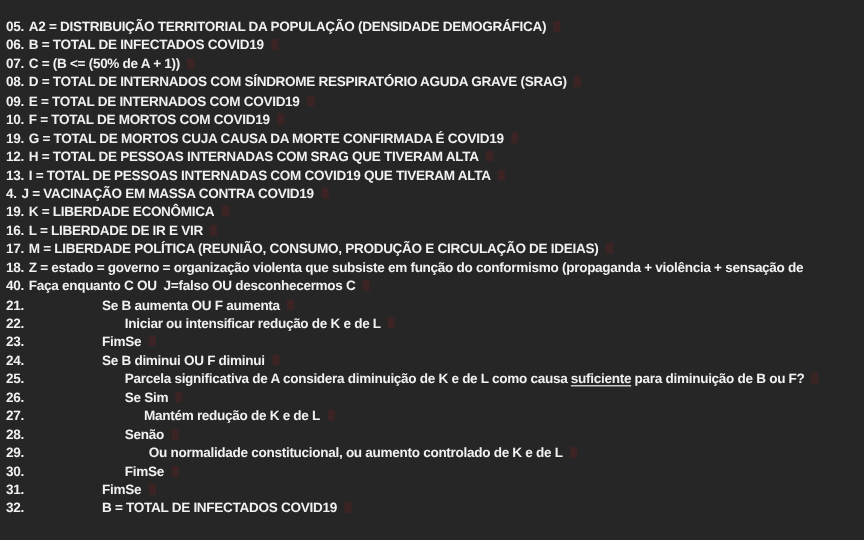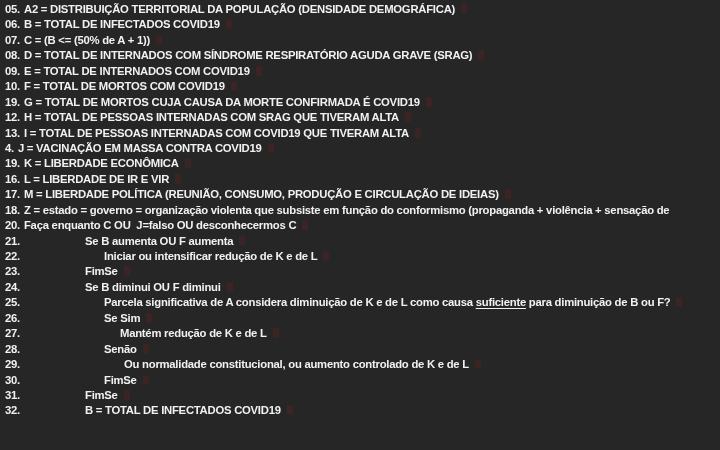--- a/index.html
+++ b/index.html
@@ -8,21 +8,21 @@
     --mark:#3c2424;
   }
   *{margin:0;padding:0;box-sizing:border-box;}
   html,body{width:720px;height:450px;overflow:hidden;}
   body{
     background:var(--bg);
     font-family:"Liberation Sans","DejaVu Sans",sans-serif;
   }
   .page{
     width:644px;height:450px;
-    padding-top:2px;
+    padding-top:16px;
     position:relative;
   }
   .row{
     position:relative;
     height:15.45px;
     line-height:15.5px;
     padding-left:5px;
     white-space:pre;
     font-size:11.3px;
     font-weight:bold;
@@ -61,21 +61,21 @@
       <div class="row"><span class="num">09.</span><span class="txt"><span class="seg">E = TOTAL DE INTERNADOS COM COVID19</span><span class="pmark"></span></span></div>
       <div class="row"><span class="num">10.</span><span class="txt"><span class="seg">F = TOTAL DE MORTOS COM COVID19</span><span class="pmark"></span></span></div>
       <div class="row"><span class="num">19.</span><span class="txt"><span class="seg">G = TOTAL DE MORTOS CUJA CAUSA DA MORTE CONFIRMADA É COVID19</span><span class="pmark"></span></span></div>
       <div class="row"><span class="num">12.</span><span class="txt"><span class="seg">H = TOTAL DE PESSOAS INTERNADAS COM SRAG QUE TIVERAM ALTA</span><span class="pmark"></span></span></div>
       <div class="row"><span class="num">13.</span><span class="txt"><span class="seg">I = TOTAL DE PESSOAS INTERNADAS COM COVID19 QUE TIVERAM ALTA</span><span class="pmark"></span></span></div>
       <div class="row"><span class="num">4.</span><span class="txt"><span class="seg">J = VACINAÇÃO EM MASSA CONTRA COVID19</span><span class="pmark"></span></span></div>
       <div class="row"><span class="num">19.</span><span class="txt"><span class="seg">K = LIBERDADE ECONÔMICA</span><span class="pmark"></span></span></div>
       <div class="row"><span class="num">16.</span><span class="txt"><span class="seg">L = LIBERDADE DE IR E VIR</span><span class="pmark"></span></span></div>
       <div class="row"><span class="num">17.</span><span class="txt"><span class="seg">M = LIBERDADE POLÍTICA (REUNIÃO, CONSUMO, PRODUÇÃO E CIRCULAÇÃO DE IDEIAS)</span><span class="pmark"></span></span></div>
       <div class="row"><span class="num">18.</span><span class="txt"><span class="seg">Z = estado = governo = organização violenta que subsiste em função do conformismo (propaganda + violência + sensação de</span></span></div>
-      <div class="row"><span class="num">20.</span><span class="txt"><span class="seg">Faça enquanto C OU  J=falso OU desconhecermos C</span><span class="pmark"></span></span></div>
+      <div class="row"><span class="num">40.</span><span class="txt"><span class="seg">Faça enquanto C OU  J=falso OU desconhecermos C</span><span class="pmark"></span></span></div>
       <div class="row"><span class="num">21.</span><span class="txt abs ind1"><span class="seg">Se B aumenta OU F aumenta</span><span class="pmark"></span></span></div>
       <div class="row"><span class="num">22.</span><span class="txt abs ind2"><span class="seg">Iniciar ou intensificar redução de K e de L</span><span class="pmark"></span></span></div>
       <div class="row"><span class="num">23.</span><span class="txt abs ind1"><span class="seg">FimSe</span><span class="pmark"></span></span></div>
       <div class="row"><span class="num">24.</span><span class="txt abs ind1"><span class="seg">Se B diminui OU F diminui</span><span class="pmark"></span></span></div>
       <div class="row"><span class="num">25.</span><span class="txt abs ind2"><span class="seg">Parcela significativa de A considera diminuição de K e de L como causa </span><span class="useg">suficiente</span><span class="seg"> para diminuição de B ou F?</span><span class="pmark"></span></span></div>
       <div class="row"><span class="num">26.</span><span class="txt abs ind2"><span class="seg">Se Sim</span><span class="pmark"></span></span></div>
       <div class="row"><span class="num">27.</span><span class="txt abs ind3"><span class="seg">Mantém redução de K e de L</span><span class="pmark"></span></span></div>
       <div class="row"><span class="num">28.</span><span class="txt abs ind2"><span class="seg">Senão</span><span class="pmark"></span></span></div>
       <div class="row"><span class="num">29.</span><span class="txt abs ind4"><span class="seg">Ou normalidade constitucional, ou aumento controlado de K e de L</span><span class="pmark"></span></span></div>
       <div class="row"><span class="num">30.</span><span class="txt abs ind2"><span class="seg">FimSe</span><span class="pmark"></span></span></div>

